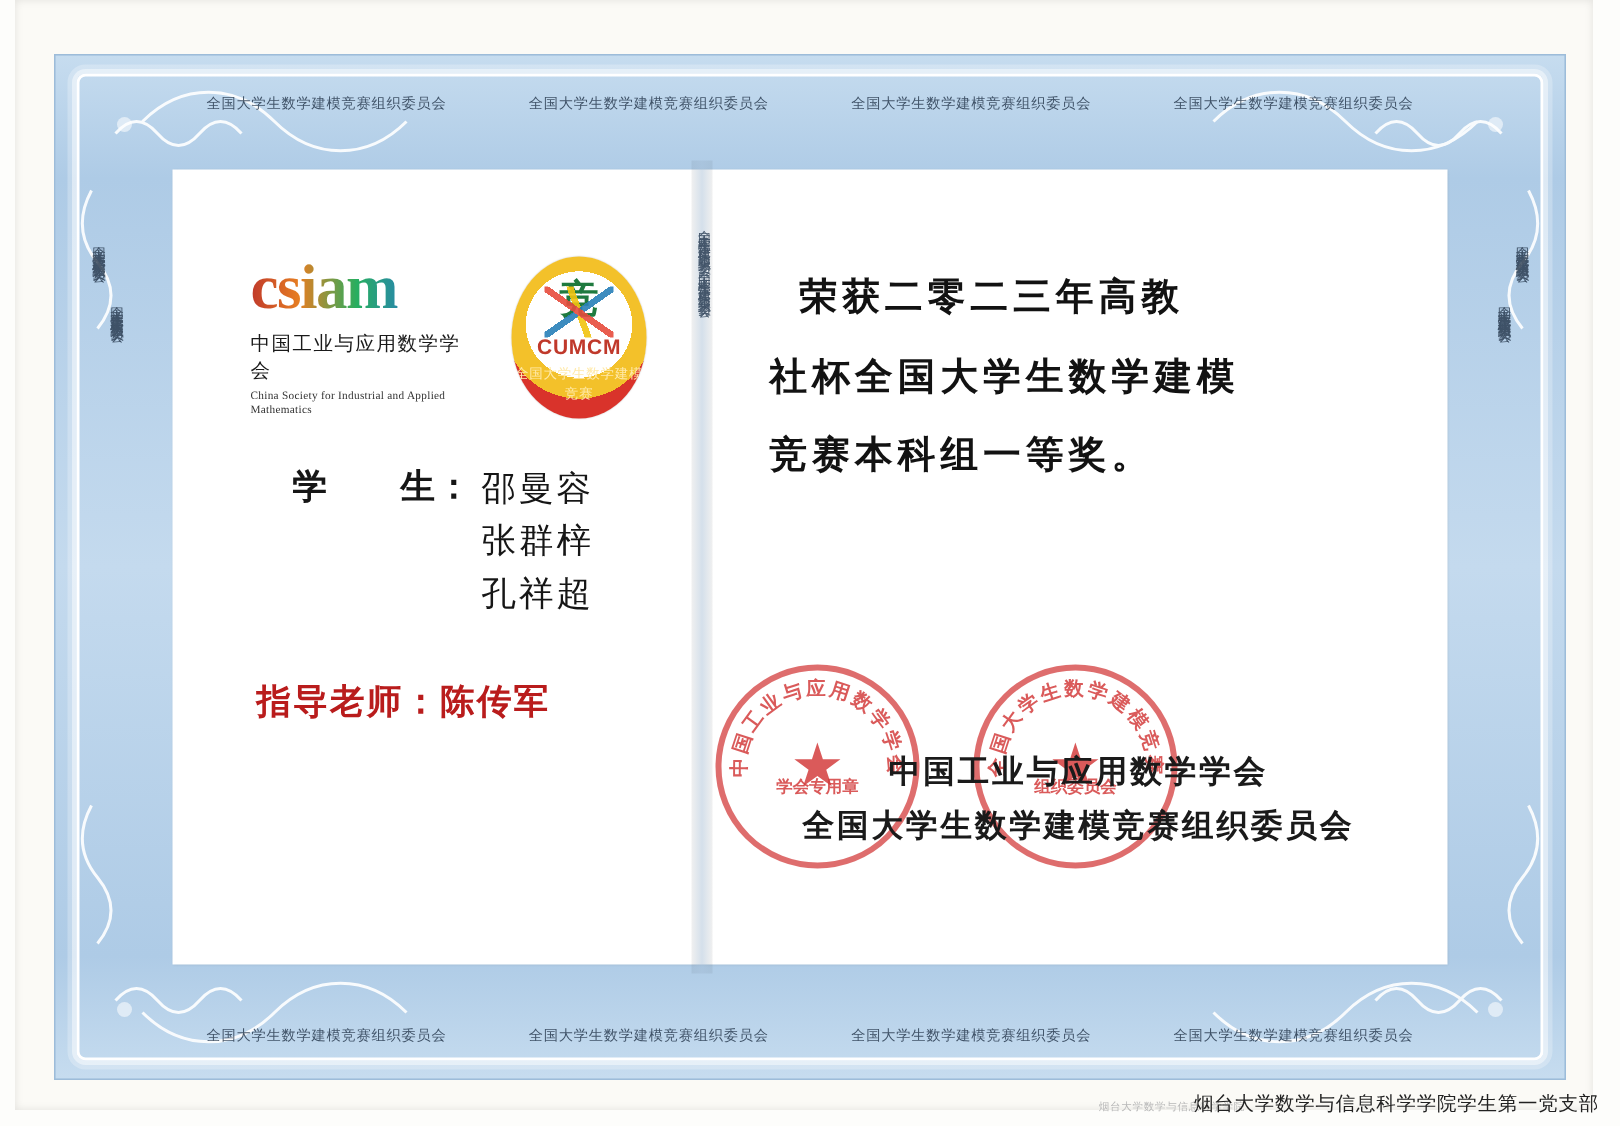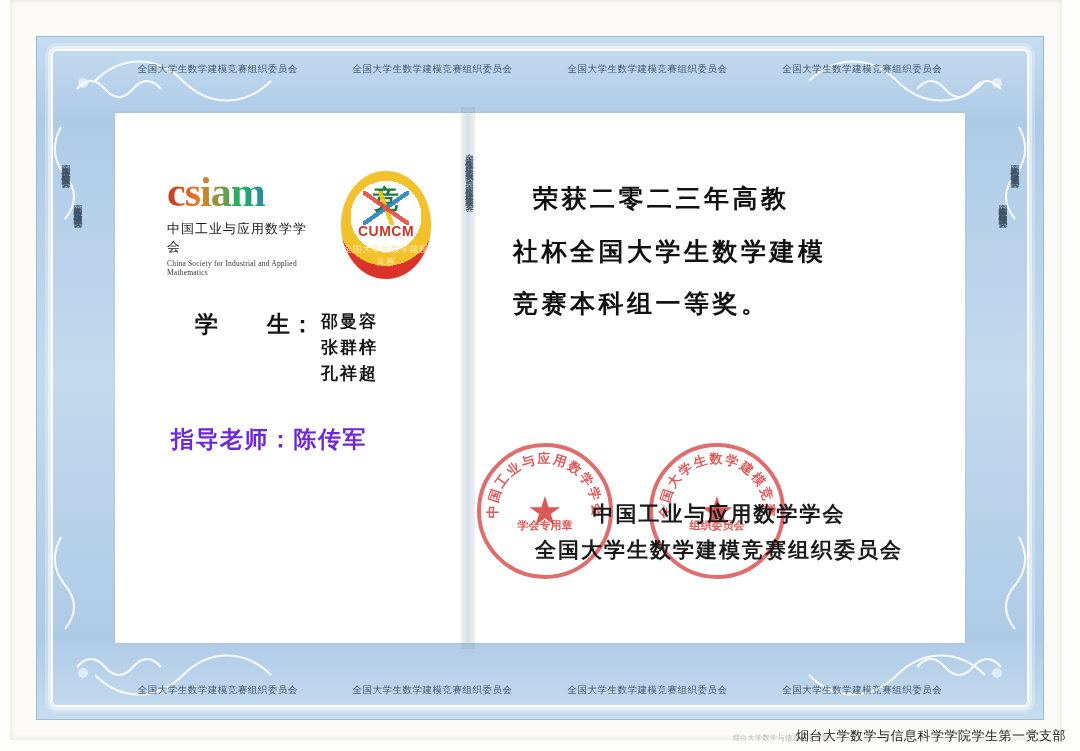--- a/index.html
+++ b/index.html
@@ -228,34 +228,34 @@
     font-family: "Liberation Serif", "DejaVu Serif", serif;
     font-size: 23px;
     font-weight: bold;
     color: #161616;
     letter-spacing: 1px;
     white-space: nowrap;
     min-width: 120px;
   }
   .field-values {
     font-family: "Liberation Serif", "DejaVu Serif", serif;
-    font-size: 17px;
-    font-weight: bold;
+    font-size: 23px;
+    font-weight: normal;
     color: #161616;
     letter-spacing: 2px;
     line-height: 1.52;
     margin-left: 6px;
   }
   .teacher {
     margin-top: 38px;
     margin-left: 16px;
     font-family: "Liberation Serif", "DejaVu Serif", serif;
     font-size: 23px;
     font-weight: bold;
-    color: #6d28d9;
+    color: #b91c1c;
     letter-spacing: 1.5px;
   }
 
   
   .award-line {
     font-family: "Liberation Serif", "DejaVu Serif", serif;
     font-size: 25px;
     font-weight: bold;
     color: #121212;
     letter-spacing: 3.5px;

